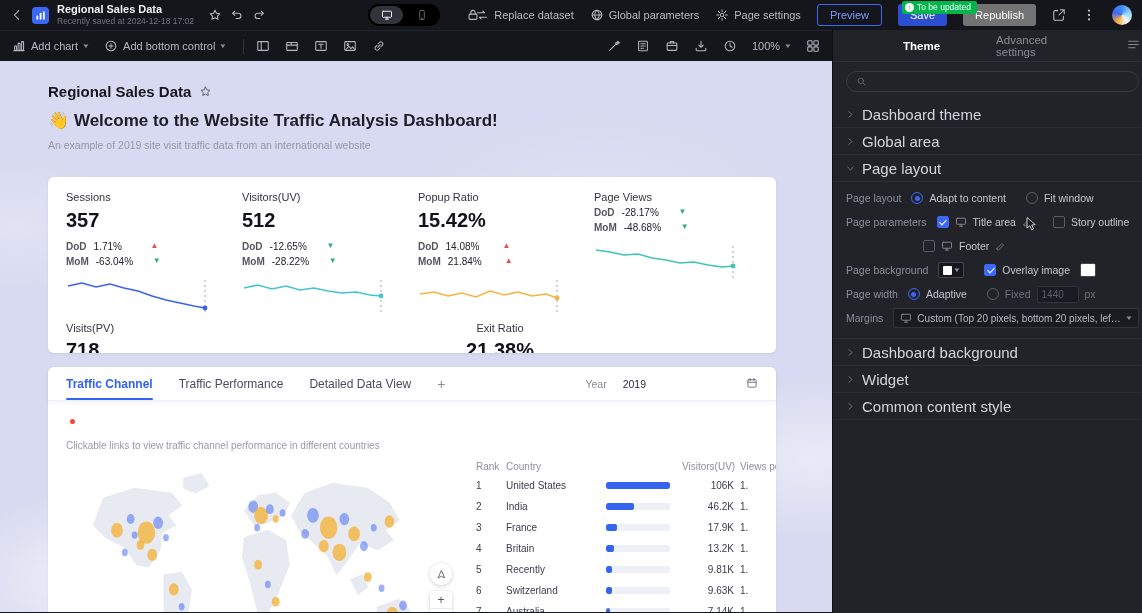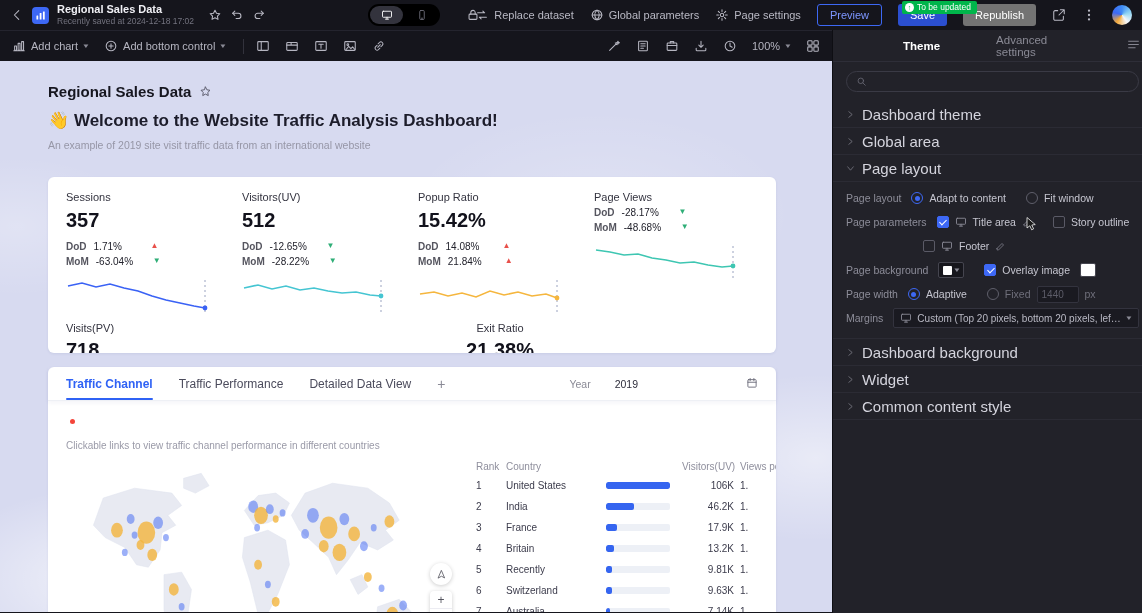--- a/index.html
+++ b/index.html
@@ -73,21 +73,21 @@
   .spark .dash{stroke:#9aa3c0;stroke-width:1;stroke-dasharray:2 3}
   .kpi-row.row2 .kpi-value{margin:5px 0 0}
 
   .tab-card{margin-top:14px;background:#fff;border-radius:6px 6px 0 0;height:400px;box-shadow:0 1px 3px rgba(40,48,110,.08)}
   .tab-row{height:34px;display:flex;align-items:center;padding:0 18px;border-bottom:1px solid #eef0f5;box-shadow:0 2px 4px rgba(40,48,110,.05)}
   .tabs{display:flex;gap:26px;align-items:center;height:100%}
   .tab{font-size:12px;color:#4b4b5c;cursor:pointer;height:100%;display:flex;align-items:center;position:relative}
   .tab.active{color:#2f62f5;font-weight:bold}
   .tab.active::after{content:"";position:absolute;left:0;right:0;bottom:0;height:2.5px;background:#2f62f5;border-radius:2px}
   .tab.plus{font-size:14px;color:#8a8a96}
-  .year-picker{margin-left:auto;display:flex;align-items:center;gap:24px;font-size:10.5px;color:#8a8a96}
+  .year-picker{margin-left:auto;display:flex;align-items:center;gap:16px;font-size:10.5px;color:#8a8a96}
   .year-value{color:#2e2e3c}
   .cal{margin-left:84px;color:#6a6a78}
   .cal svg{width:12px;height:12px}
   .chart-area{padding:15px 0 0 18px}
   .chart-title{font-size:12.5px;font-weight:bold;color:#1b1b28}
   .red-dot{display:inline-block;width:5px;height:5px;border-radius:50%;background:#f4453a;margin-left:4px;vertical-align:6px}
   .chart-sub{font-size:10px;color:#9a9aa8;margin-top:6px}
   .chart-body{display:flex;gap:18px;margin-top:4px}
   .map{width:392px;height:210px;position:relative;flex-shrink:0;margin-top:6px}
   .map svg.world{width:100%;height:100%}

